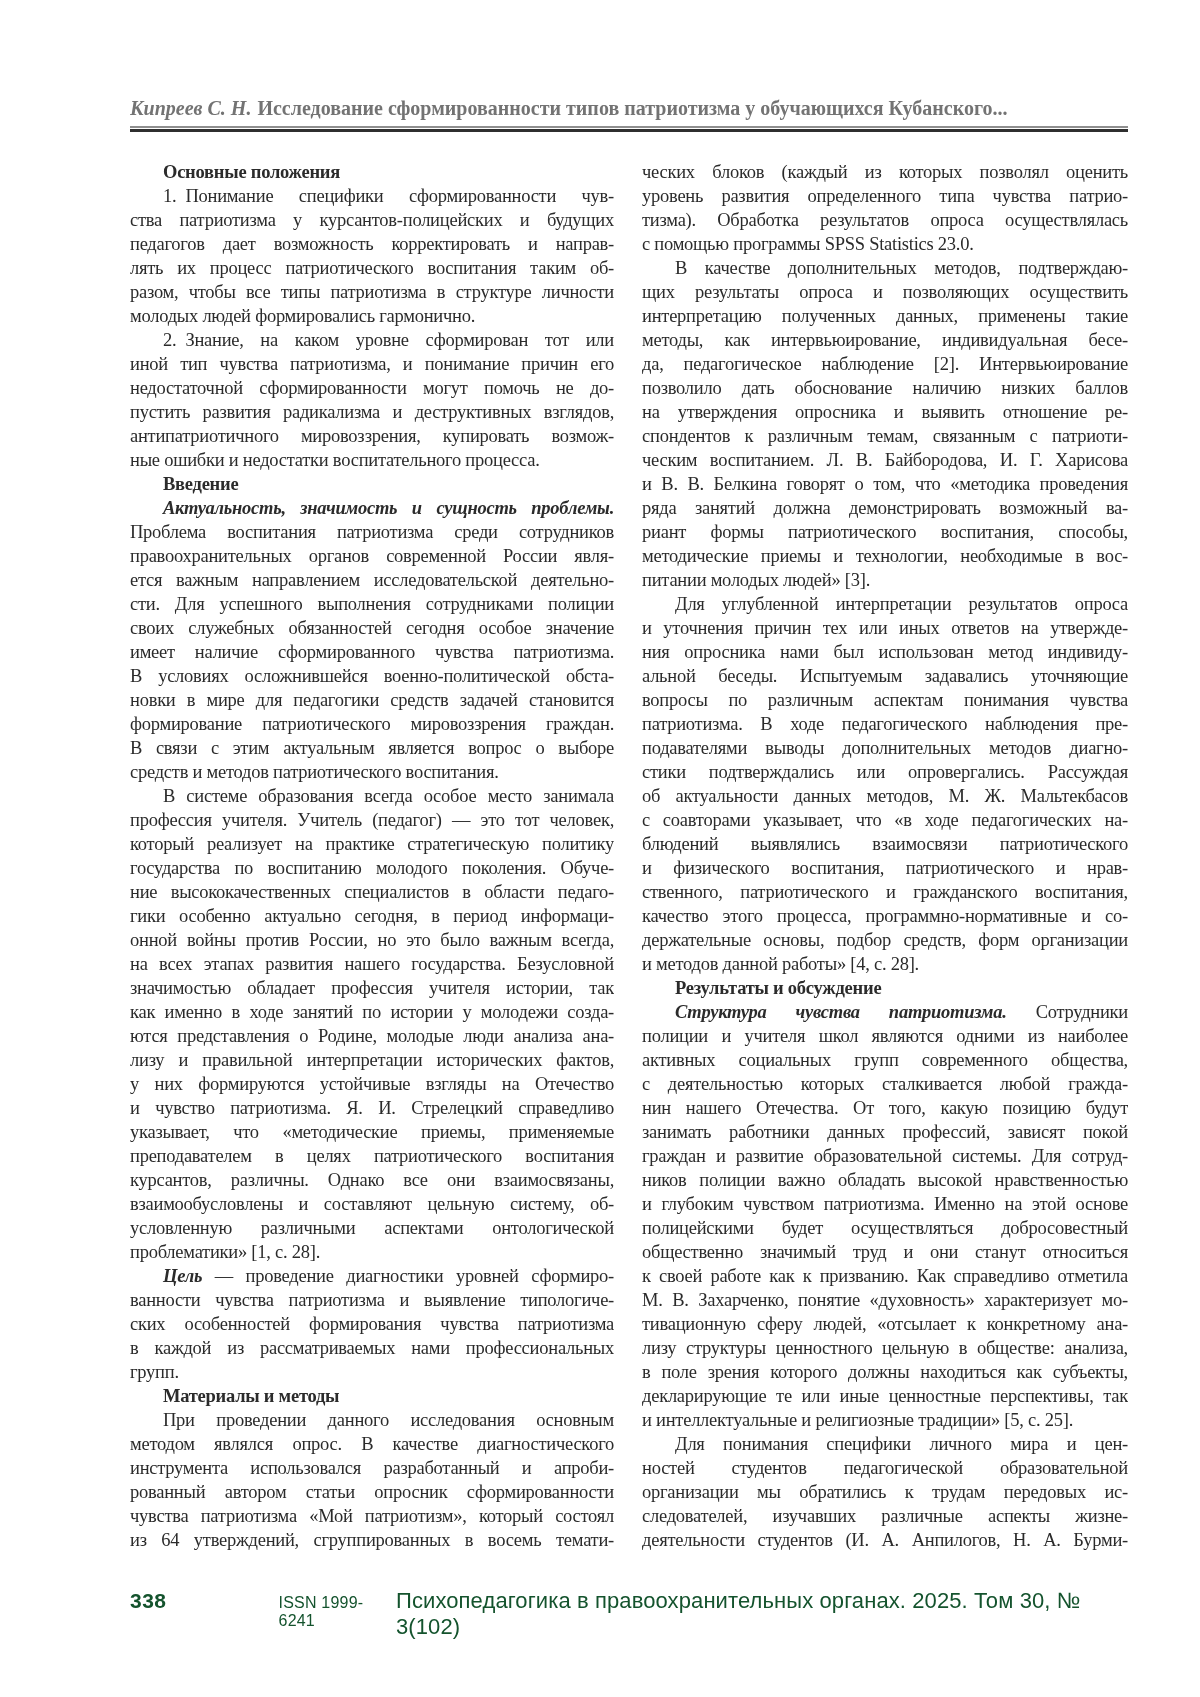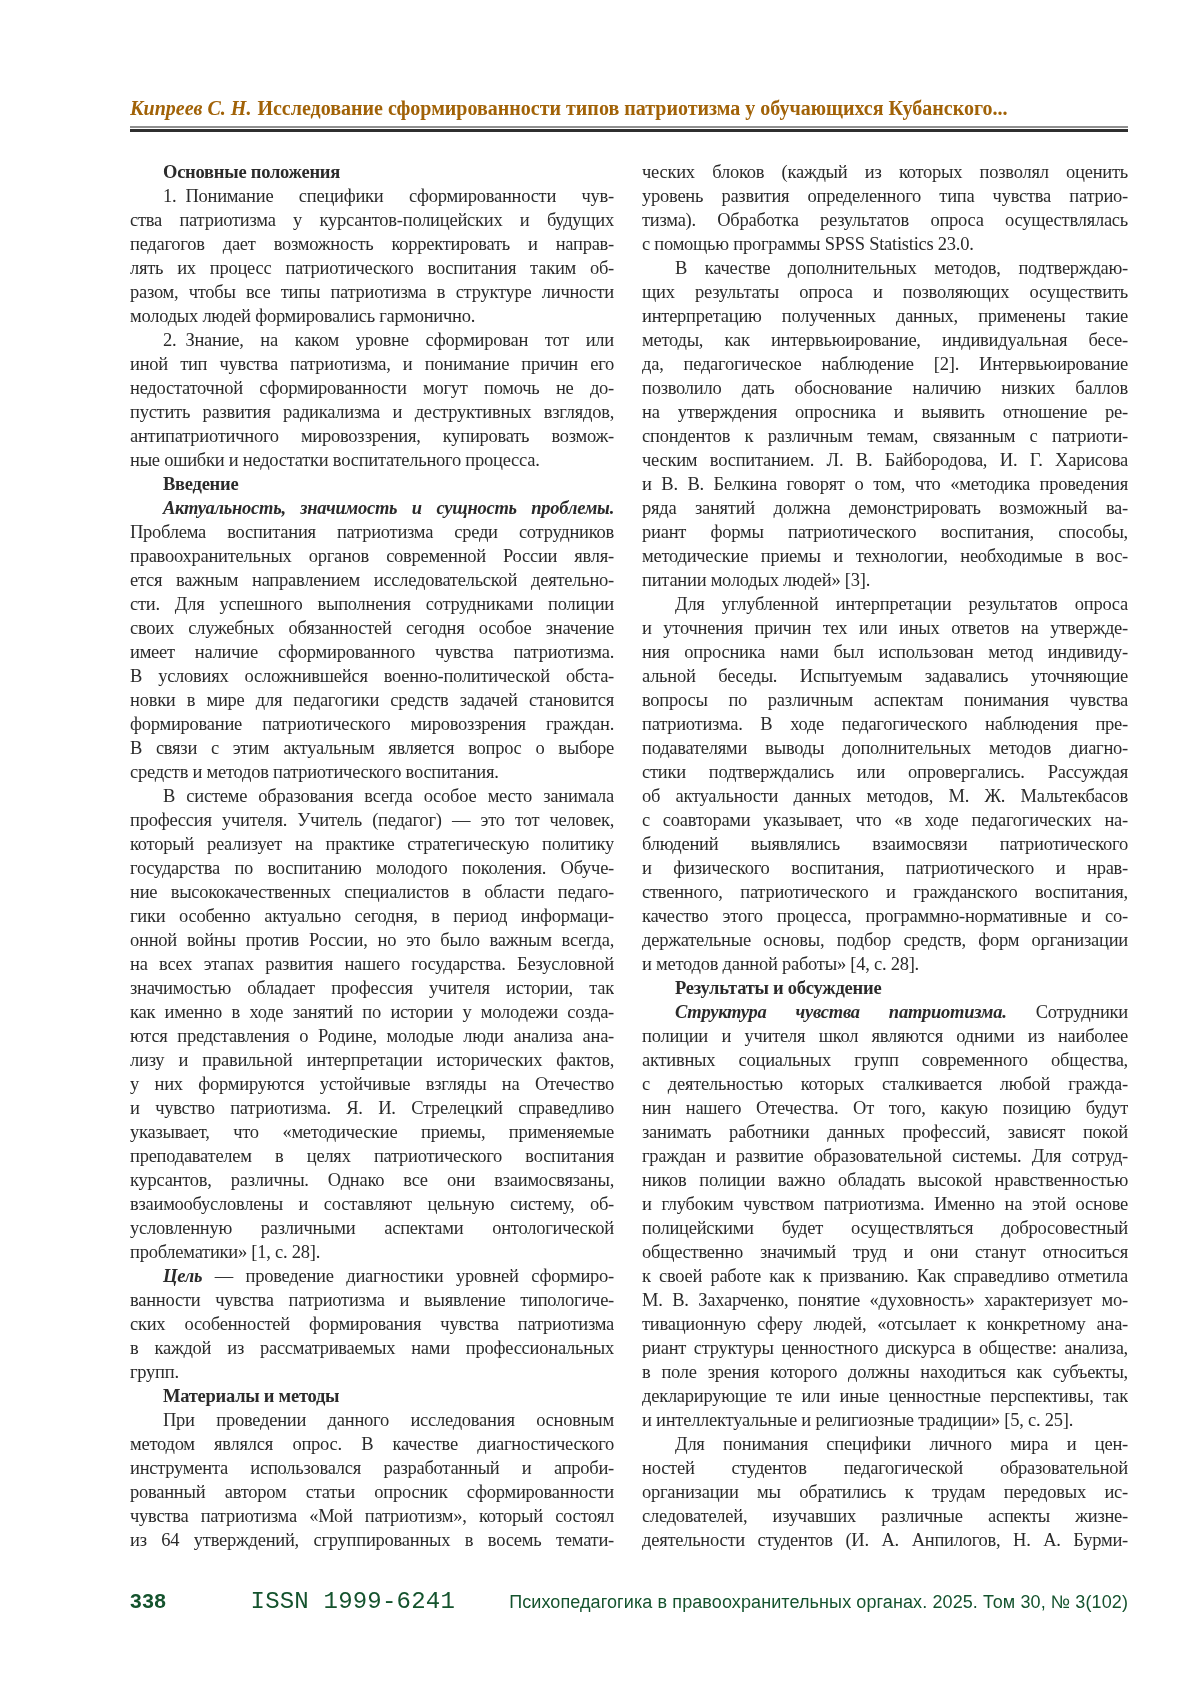--- a/index.html
+++ b/index.html
@@ -15,21 +15,21 @@
     font-family:"Liberation Serif","DejaVu Serif",serif;
     color:var(--text);
     position:relative;
     overflow:hidden;
   }
   .page{position:absolute;inset:0;}
 
   
   .running-head{
     position:absolute;left:130px;top:96px;width:998px;
-    font-size:20px;line-height:24px;font-weight:700;color:#a16207;
+    font-size:20px;line-height:24px;font-weight:700;color:#737373;
     white-space:nowrap;overflow:hidden;
   }
   .running-head .author{font-style:italic;margin-right:0.3em;}
   .head-rule{position:absolute;left:130px;top:126px;width:998px;height:7px;}
   .head-rule .r1{height:2px;background:var(--rule-top);}
   .head-rule .r2{height:3px;background:var(--rule-bottom);margin-top:1px;}
 
   
   .columns{
     position:absolute;left:130px;top:160px;width:998px;
@@ -50,22 +50,22 @@
   .s-bi{font-weight:700;font-style:italic;}
 
   
   .footer{
     position:absolute;left:130px;top:1588px;width:998px;
     display:flex;align-items:baseline;
     font-family:"Liberation Sans","DejaVu Sans",sans-serif;
     color:#14532d;
   }
   .footer .pageno{font-size:21px;font-weight:700;letter-spacing:0.5px;}
-  .footer .issn{font-size:24px;margin-left:84px;letter-spacing:0.2px;font-family:Liberation Mono, monospace;}
-  .footer .journal{font-size:18px;margin-left:auto;letter-spacing:0.1px;}
+  .footer .issn{font-size:16px;margin-left:112px;letter-spacing:0.2px;}
+  .footer .journal{font-size:22px;margin-left:auto;letter-spacing:0.1px;}
 </style>
 </head>
 <body>
 
 <div class="page">
 
   <div class="running-head">
     <span class="author">Кипреев С. Н.</span><span class="title">Исследование сформированности типов патриотизма у обучающихся Кубанского...</span>
   </div>
 
@@ -178,21 +178,21 @@
         <div class="line">нин нашего Отечества. От того, какую позицию будут</div>
         <div class="line">занимать работники данных профессий, зависят покой</div>
         <div class="line">граждан и развитие образовательной системы. Для сотруд-</div>
         <div class="line">ников полиции важно обладать высокой нравственностью</div>
         <div class="line">и глубоким чувством патриотизма. Именно на этой основе</div>
         <div class="line">полицейскими будет осуществляться добросовестный</div>
         <div class="line">общественно значимый труд и они станут относиться</div>
         <div class="line">к своей работе как к призванию. Как справедливо отметила</div>
         <div class="line">М. В. Захарченко, понятие «духовность» характеризует мо-</div>
         <div class="line">тивационную сферу людей, «отсылает к конкретному ана-</div>
-        <div class="line">риант структуры ценностного дискурса в обществе: анализа,</div>
+        <div class="line">лизу структуры ценностного цельную в обществе: анализа,</div>
         <div class="line">в поле зрения которого должны находиться как субъекты,</div>
         <div class="line">декларирующие те или иные ценностные перспективы, так</div>
         <div class="line end">и интеллектуальные и религиозные традиции» [5, с. 25].</div>
         <div class="line ind">Для понимания специфики личного мира и цен-</div>
         <div class="line">ностей студентов педагогической образовательной</div>
         <div class="line">организации мы обратились к трудам передовых ис-</div>
         <div class="line">следователей, изучавших различные аспекты жизне-</div>
         <div class="line">деятельности студентов (И. А. Анпилогов, Н. А. Бурми-</div>
       </div>
   </div>

